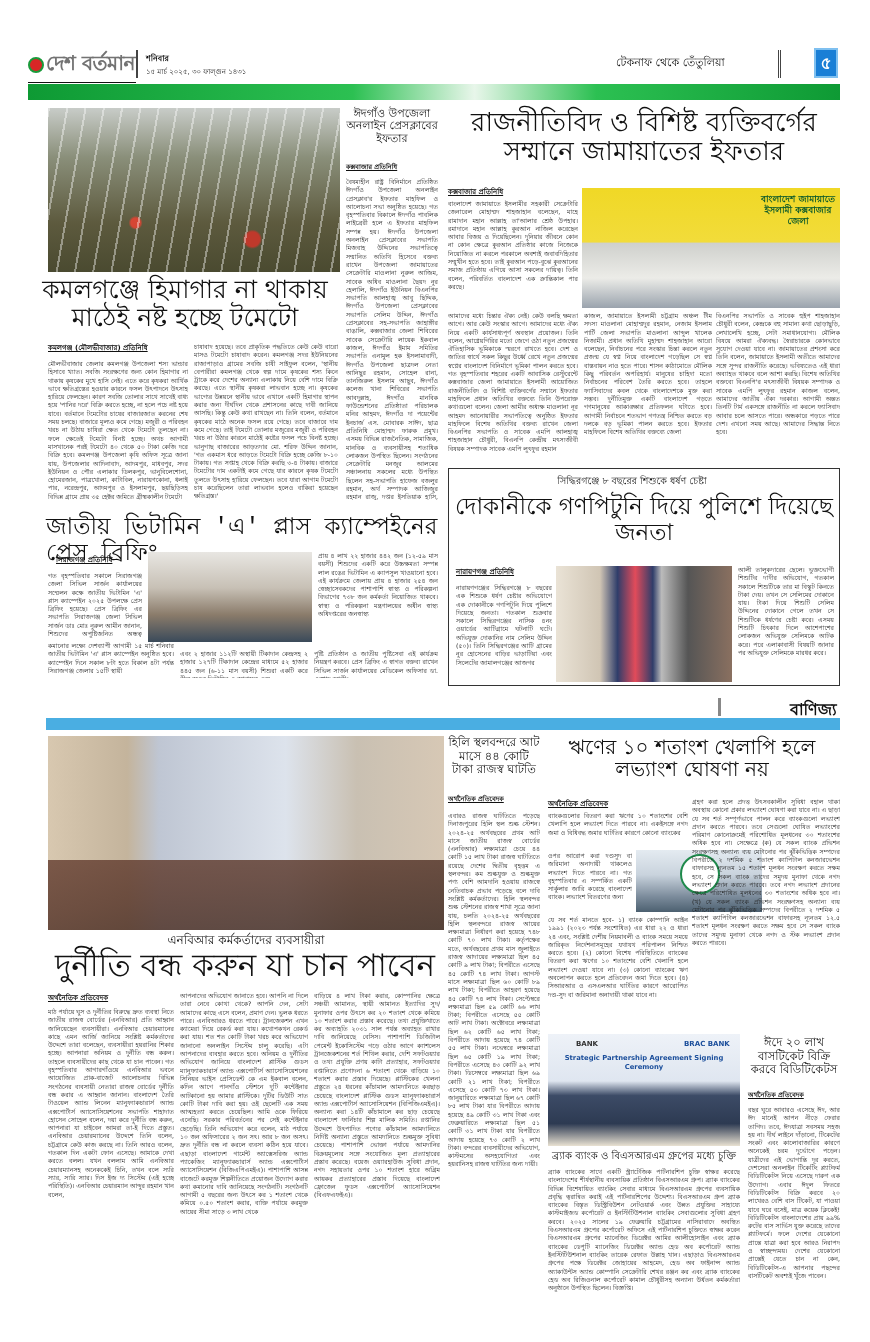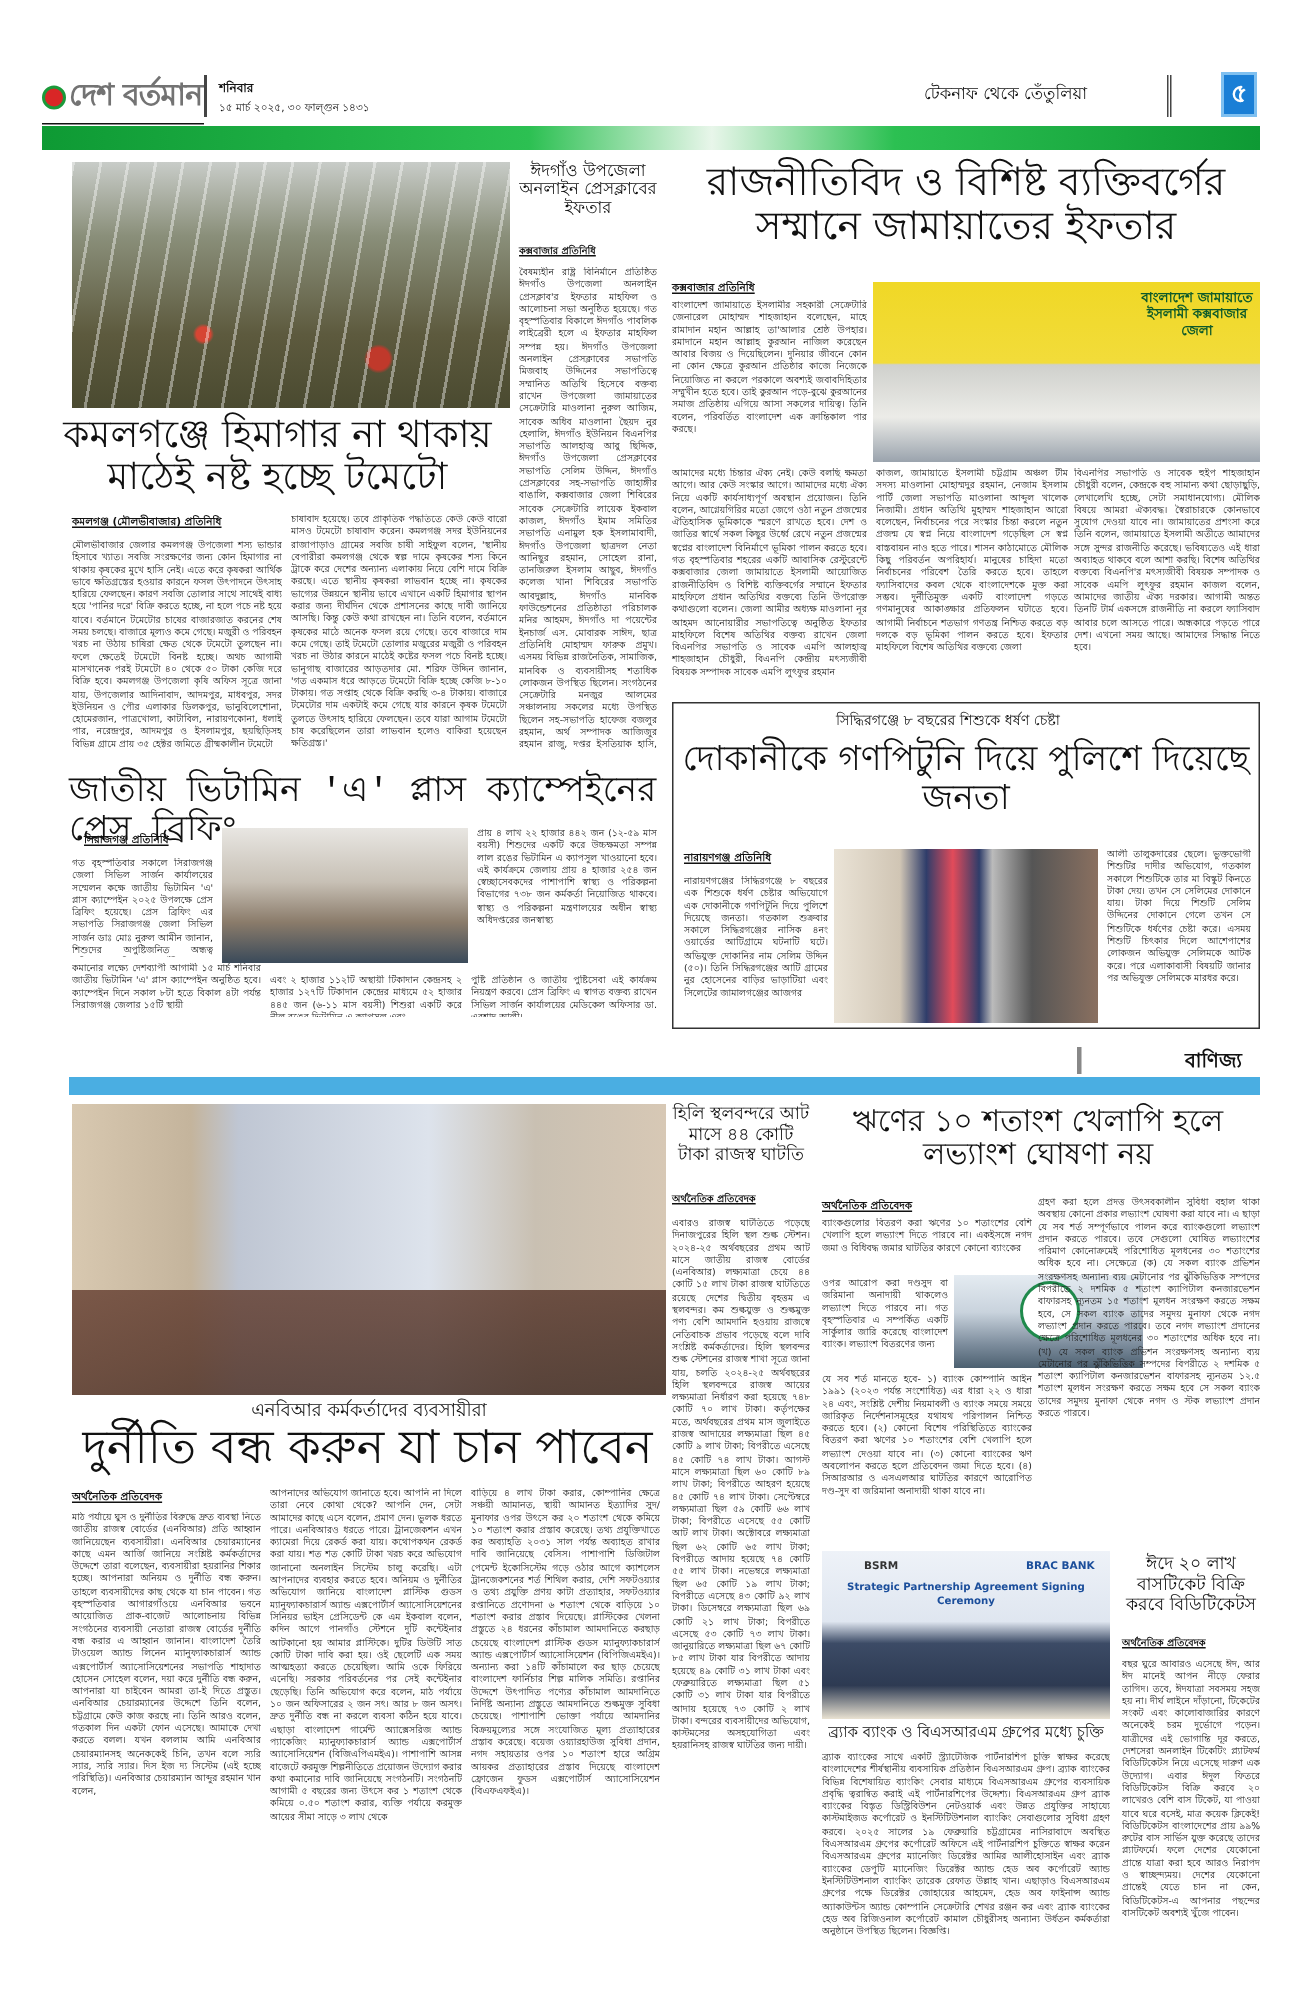--- a/index.html
+++ b/index.html
@@ -60,21 +60,21 @@
   #shop-box { left: 448px; top: 468px; width: 392px; height: 218px; border: 1px solid #333; }
   #shop-kicker { left: 448px; top: 476px; width: 368px; font-size: 9.5px; }
   #shop-headline { left: 448px; top: 494px; width: 392px; font-size: 23px; }
   #shop-byline { left: 456px; top: 566px; }
   #shop-col1 { left: 456px; top: 584px; width: 96px; height: 98px; }
   #shop-photo { left: 556px; top: 566px; width: 176px; height: 116px; background: linear-gradient(90deg, #eae3d6 0%, #d0c5b4 25%, #2f3d6a 35%, #e24b5a 45%, #2f3d6a 55%, #bbb 60%, #555 75%, #8a7060 100%); }
   #shop-col3 { left: 738px; top: 566px; width: 96px; height: 116px; }
 
   
   #commerce-divider { left: 718px; top: 698px; width: 3px; height: 18px; background: #888; }
-  #commerce-label { left: 790px; top: 697px; font-size: 13px; font-weight: bold; }
+  #commerce-label { left: 790px; top: 697px; font-size: 16px; font-weight: bold; }
   #commerce-band { left: 46px; top: 718px; width: 794px; height: 12px; background: #4aaee2; }
 
   
   #nbr-photo { left: 48px; top: 736px; width: 396px; height: 194px; background: linear-gradient(90deg, #d8c8b0 0%, #c4b49c 20%, #bfc6d3 28%, #dde3ec 60%, #c9c0b2 78%, #d7c8b5 100%); }
   #nbr-table { left: 48px; top: 860px; width: 396px; height: 70px; background: linear-gradient(170deg, #6a4436 0%, #5b3a2e 40%, #3e2a22 100%); opacity: 0.85; }
   #nbr-kicker { left: 48px; top: 934px; width: 396px; font-size: 12px; }
   #nbr-headline { left: 40px; top: 948px; width: 410px; font-size: 31px; }
   #nbr-byline { left: 48px; top: 992px; }
   #nbr-col1 { left: 48px; top: 1008px; width: 126px; height: 290px; }
   #nbr-col2 { left: 180px; top: 992px; width: 128px; height: 306px; }
@@ -182,21 +182,21 @@
 <div class="abs hl" id="loan-headline">ঋণের ১০ শতাংশ খেলাপি হলে লভ্যাংশ ঘোষণা নয়</div>
 <div class="abs byline" id="loan-byline">অর্থনৈতিক প্রতিবেদক</div>
 <div class="abs body-text" id="loan-col1">ব্যাংকগুলোর বিতরণ করা ঋণের ১০ শতাংশের বেশি খেলাপি হলে লভ্যাংশ দিতে পারবে না। একইসঙ্গে নগদ জমা ও বিধিবদ্ধ জমার ঘাটতির কারণে কোনো ব্যাংকের</div>
 <div class="abs body-text" id="loan-col1b">ওপর আরোপ করা দণ্ডসুদ বা জরিমানা অনাদায়ী থাকলেও লভ্যাংশ দিতে পারবে না। গত বৃহস্পতিবার এ সম্পর্কিত একটি সার্কুলার জারি করেছে বাংলাদেশ ব্যাংক। লভ্যাংশ বিতরণের জন্য</div>
 <div class="abs photo" id="loan-photo"></div>
 <div class="abs" id="loan-seal"></div>
 <div class="abs body-text" id="loan-col1c">যে সব শর্ত মানতে হবে- ১) ব্যাংক কোম্পানি আইন ১৯৯১ (২০২৩ পর্যন্ত সংশোধিত) এর ধারা ২২ ও ধারা ২৪ এবং, সংশ্লিষ্ট দেশীয় নিয়মাবলী ও ব্যাংক সময়ে সময়ে জারিকৃত নির্দেশনাসমূহের যথাযথ পরিপালন নিশ্চিত করতে হবে। (২) কোনো বিশেষ পরিস্থিতিতে ব্যাংকের বিতরণ করা ঋণের ১০ শতাংশের বেশি খেলাপি হলে লভ্যাংশ দেওয়া যাবে না। (৩) কোনো ব্যাংকের ঋণ অবলোপন করতে হলে প্রতিবেদন জমা দিতে হবে। (৪) সিআরআর ও এসএলআর ঘাটতির কারণে আরোপিত দণ্ড-সুদ বা জরিমানা অনাদায়ী থাকা যাবে না।</div>
 <div class="abs body-text" id="loan-col2">গ্রহণ করা হলে প্রদত্ত উৎসবকালীন সুবিধা বহাল থাকা অবস্থায় কোনো প্রকার লভ্যাংশ ঘোষণা করা যাবে না। এ ছাড়া যে সব শর্ত সম্পূর্ণভাবে পালন করে ব্যাংকগুলো লভ্যাংশ প্রদান করতে পারবে। তবে সেগুলো ঘোষিত লভ্যাংশের পরিমাণ কোনোক্রমেই পরিশোধিত মূলধনের ৩০ শতাংশের অধিক হবে না। সেক্ষেত্রে (ক) যে সকল ব্যাংক প্রভিশন সংরক্ষণসহ অন্যান্য ব্যয় মেটানোর পর ঝুঁকিভিত্তিক সম্পদের বিপরীতে ২ দশমিক ৫ শতাংশ ক্যাপিটাল কনজারভেশন বাফারসহ ন্যূনতম ১৫ শতাংশ মূলধন সংরক্ষণ করতে সক্ষম হবে, সে সকল ব্যাংক তাদের সমুদয় মুনাফা থেকে নগদ লভ্যাংশ প্রদান করতে পারবে। তবে নগদ লভ্যাংশ প্রদানের ক্ষেত্রে পরিশোধিত মূলধনের ৩০ শতাংশের অধিক হবে না। (খ) যে সকল ব্যাংক প্রভিশন সংরক্ষণসহ অন্যান্য ব্যয় মেটানোর পর ঝুঁকিভিত্তিক সম্পদের বিপরীতে ২ দশমিক ৫ শতাংশ ক্যাপিটাল কনজারভেশন বাফারসহ ন্যূনতম ১২.৫ শতাংশ মূলধন সংরক্ষণ করতে সক্ষম হবে সে সকল ব্যাংক তাদের সমুদয় মুনাফা থেকে নগদ ও স্টক লভ্যাংশ প্রদান করতে পারবে।</div>
 
 <div class="abs photo" id="brac-photo"></div>
-<div class="abs" id="brac-logo-bsrm">BSRM</div>
+<div class="abs" id="brac-logo-bsrm">BANK</div>
 <div class="abs" id="brac-logo-brac">BRAC BANK</div>
 <div class="abs" id="brac-banner">Strategic Partnership Agreement Signing Ceremony</div>
 <div class="abs hl" id="brac-headline">ব্র্যাক ব্যাংক ও বিএসআরএম গ্রুপের মধ্যে চুক্তি</div>
 <div class="abs body-text" id="brac-body">ব্র্যাক ব্যাংকের সাথে একটি স্ট্র্যাটেজিক পার্টনারশিপ চুক্তি স্বাক্ষর করেছে বাংলাদেশের শীর্ষস্থানীয় ব্যবসায়িক প্রতিষ্ঠান বিএসআরএম গ্রুপ। ব্র্যাক ব্যাংকের বিভিন্ন বিশেষায়িত ব্যাংকিং সেবার মাধ্যমে বিএসআরএম গ্রুপের ব্যবসায়িক প্রবৃদ্ধি ত্বরান্বিত করাই এই পার্টনারশিপের উদ্দেশ্য। বিএসআরএম গ্রুপ ব্র্যাক ব্যাংকের বিস্তৃত ডিস্ট্রিবিউশন নেটওয়ার্ক এবং উন্নত প্রযুক্তির সাহায্যে কাস্টমাইজড কর্পোরেট ও ইনস্টিটিউশনাল ব্যাংকিং সেবাগুলোর সুবিধা গ্রহণ করবে। ২০২৫ সালের ১৯ ফেব্রুয়ারি চট্টগ্রামের নাসিরাবাদে অবস্থিত বিএসআরএম গ্রুপের কর্পোরেট অফিসে এই পার্টনারশিপ চুক্তিতে স্বাক্ষর করেন বিএসআরএম গ্রুপের ম্যানেজিং ডিরেক্টর আমির আলীহোসাইন এবং ব্র্যাক ব্যাংকের ডেপুটি ম্যানেজিং ডিরেক্টর অ্যান্ড হেড অব কর্পোরেট অ্যান্ড ইনস্টিটিউশনাল ব্যাংকিং তারেক রেফাত উল্লাহ খান। এছাড়াও বিএসআরএম গ্রুপের পক্ষে ডিরেক্টর জোহায়ের আহমেদ, হেড অব ফাইনান্স অ্যান্ড অ্যাকাউন্টস অ্যান্ড কোম্পানি সেক্রেটারি শেখর রঞ্জন কর এবং ব্র্যাক ব্যাংকের হেড অব রিজিওনাল কর্পোরেট কামাল চৌধুরীসহ অন্যান্য উর্ধতন কর্মকর্তারা অনুষ্ঠানে উপস্থিত ছিলেন। বিজ্ঞপ্তি।</div>
 
 <div class="abs hl" id="eid-headline">ঈদে ২০ লাখ বাসটিকেট বিক্রি করবে বিডিটিকেটস</div>
 <div class="abs byline" id="eid-byline">অর্থনৈতিক প্রতিবেদক</div>
 <div class="abs body-text" id="eid-body">বছর ঘুরে আবারও এসেছে ঈদ, আর ঈদ মানেই আপন নীড়ে ফেরার তাগিদ। তবে, ঈদযাত্রা সবসময় সহজ হয় না। দীর্ঘ লাইনে দাঁড়ানো, টিকেটের সংকট এবং কালোবাজারির কারণে অনেকেই চরম দুর্ভোগে পড়েন। যাত্রীদের এই ভোগান্তি দূর করতে, দেশসেরা অনলাইন টিকেটিং প্ল্যাটফর্ম বিডিটিকেটস নিয়ে এসেছে দারুণ এক উদ্যোগ। এবার ঈদুল ফিতরে বিডিটিকেটস বিক্রি করবে ২০ লাখেরও বেশি বাস টিকেট, যা পাওয়া যাবে ঘরে বসেই, মাত্র কয়েক ক্লিকেই! বিডিটিকেটস বাংলাদেশের প্রায় ৯৯% রুটের বাস সার্ভিস যুক্ত করেছে তাদের প্ল্যাটফর্মে। ফলে দেশের যেকোনো প্রান্তে যাত্রা করা হবে আরও নিরাপদ ও স্বাচ্ছন্দ্যময়। দেশের যেকোনো প্রান্তেই যেতে চান না কেন, বিডিটিকেটস-এ আপনার পছন্দের বাসটিকেট অবশ্যই খুঁজে পাবেন।</div>
 
 </body></html>

